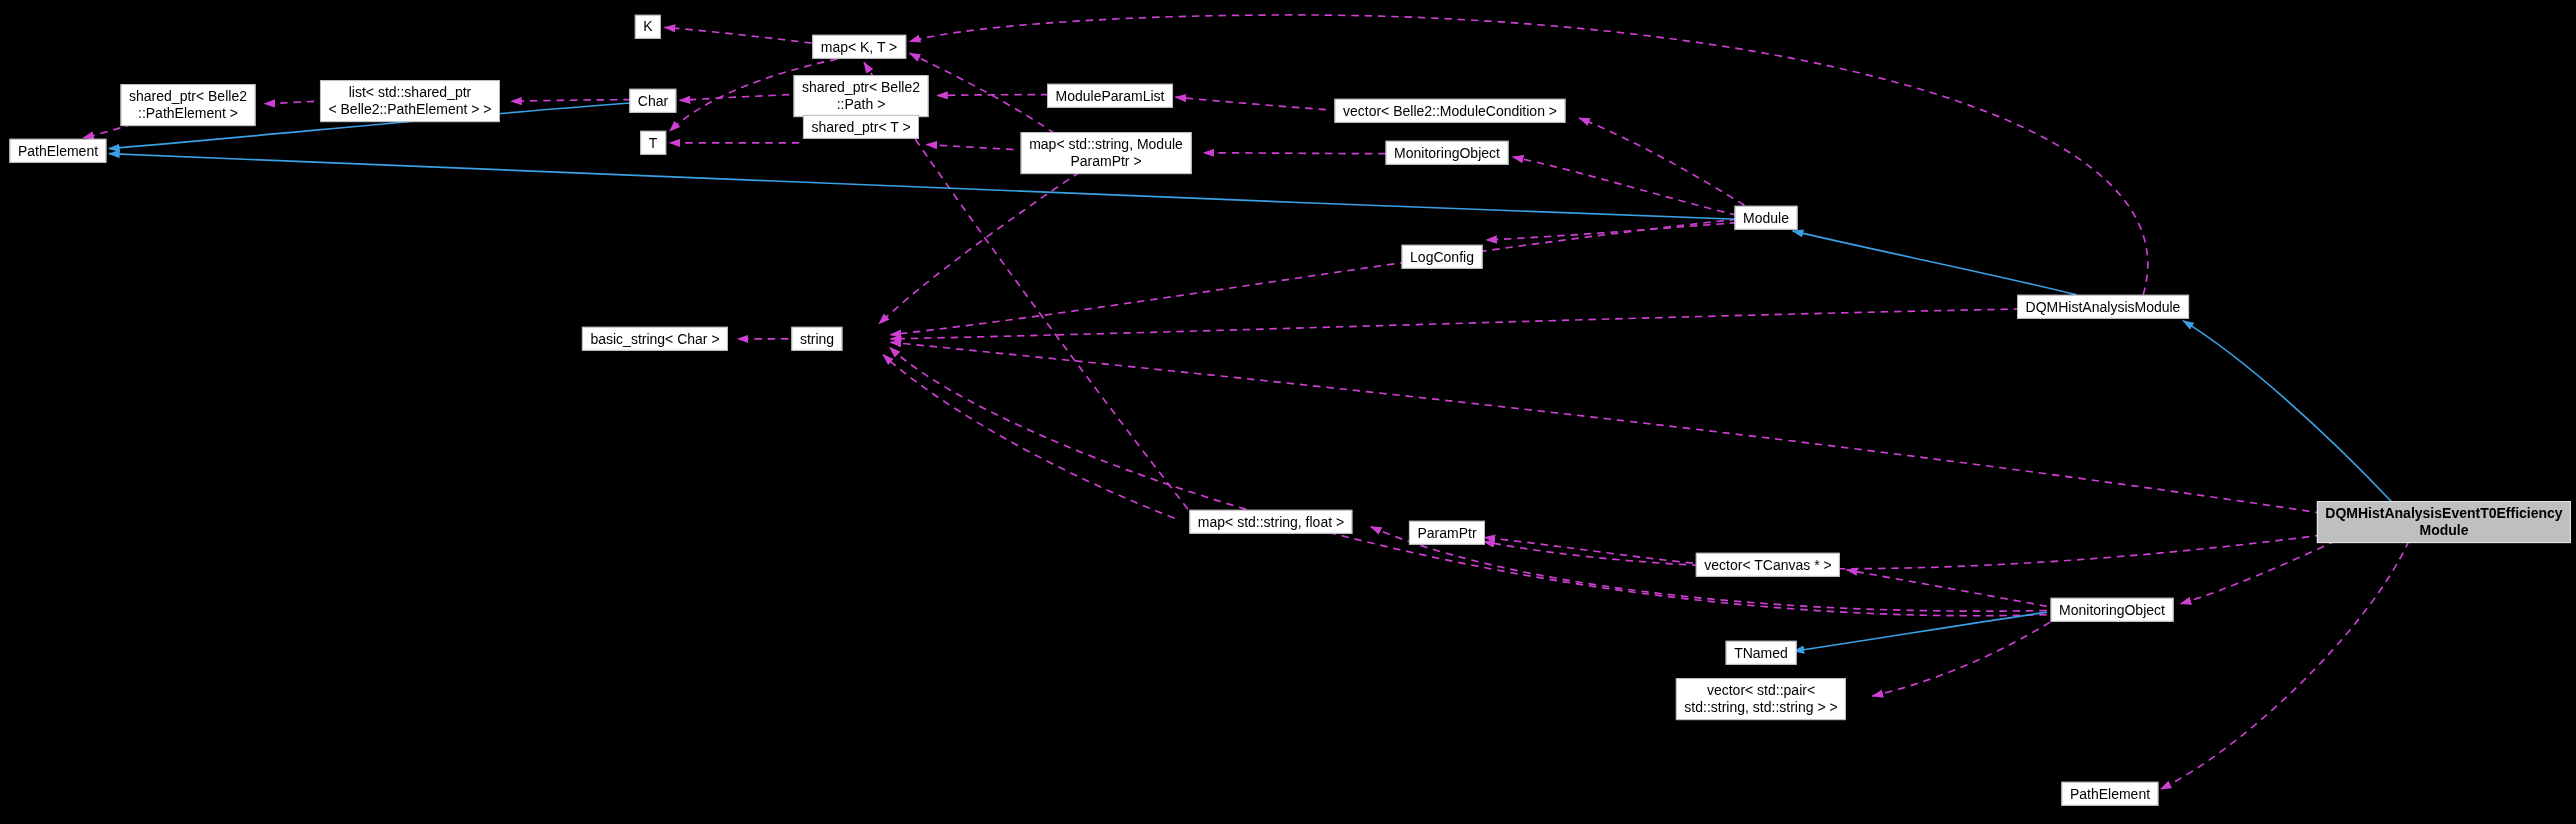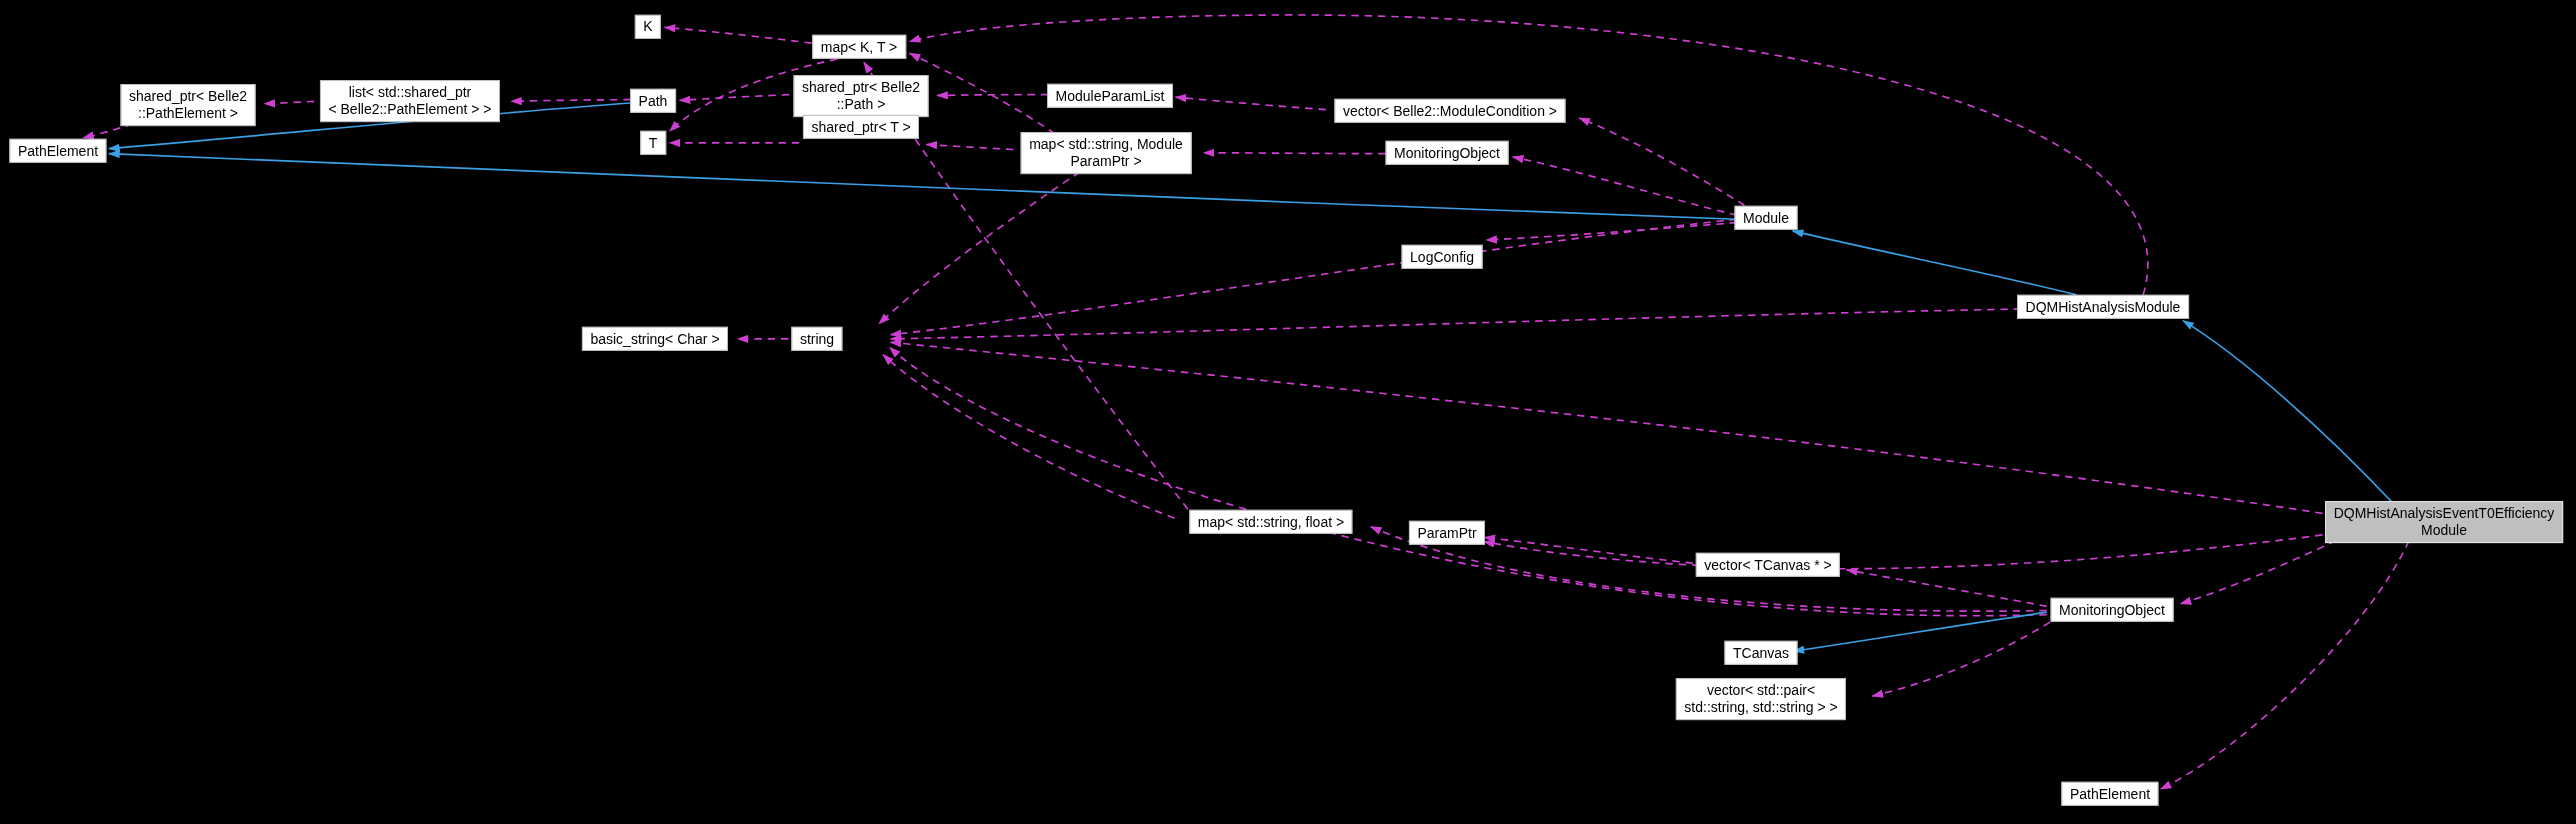--- a/index.html
+++ b/index.html
@@ -26,20 +26,21 @@
     line-height: 17.4px;
     padding: 2.5px 7.5px;
     text-align: center;
     white-space: pre;
     z-index: 2;
     cursor: pointer;
   }
   .node.hl {
     background: #bfbfbf;
     border-color: #e8e8e8;
+    font-weight: bold;
   }
   .eu { fill: none; stroke: #cf3fd3; stroke-width: 2; stroke-dasharray: 9 7; }
   .ei { fill: none; stroke: #3aa0e6; stroke-width: 2; }
 </style>
 </head>
 <body>
 
 <div id="canvas">
 
   <svg id="edges" width="2576" height="824" viewBox="0 0 3101 992">
@@ -95,37 +96,37 @@
   <div class="node" style="left:648px;top:26.6px">K</div>
   <div class="node" style="left:859px;top:47px">map&lt; K, T &gt;</div>
   <div class="node" style="left:861px;top:96px">shared_ptr&lt; Belle2
 ::Path &gt;</div>
   <div class="node" style="left:1110px;top:96px">ModuleParamList</div>
   <div class="node" style="left:1450px;top:111px">vector&lt; Belle2::ModuleCondition &gt;</div>
   <div class="node" style="left:188px;top:105px">shared_ptr&lt; Belle2
 ::PathElement &gt;</div>
   <div class="node" style="left:410px;top:101px">list&lt; std::shared_ptr
 &lt; Belle2::PathElement &gt; &gt;</div>
-  <div class="node" style="left:653px;top:101px">Path</div>
+  <div class="node" style="left:653px;top:101px">Char</div>
   <div class="node" style="left:653px;top:143px">T</div>
   <div class="node" style="left:861px;top:127px">shared_ptr&lt; T &gt;</div>
   <div class="node" style="left:1106px;top:153px">map&lt; std::string, Module
 ParamPtr &gt;</div>
   <div class="node" style="left:1447px;top:153px">MonitoringObject</div>
   <div class="node" style="left:58px;top:151px">PathElement</div>
   <div class="node" style="left:1766px;top:218px">Module</div>
   <div class="node" style="left:1442px;top:257px">LogConfig</div>
   <div class="node" style="left:2103px;top:307px">DQMHistAnalysisModule</div>
   <div class="node" style="left:655px;top:339px">basic_string&lt; Char &gt;</div>
   <div class="node" style="left:817px;top:339px">string</div>
   <div class="node" style="left:1271px;top:522px">map&lt; std::string, float &gt;</div>
   <div class="node" style="left:1447px;top:533px">ParamPtr</div>
   <div class="node" style="left:1768px;top:565px">vector&lt; TCanvas * &gt;</div>
   <div class="node" style="left:2112px;top:610px">MonitoringObject</div>
-  <div class="node" style="left:1761px;top:653px">TCanvas</div>
+  <div class="node" style="left:1761px;top:653px">TNamed</div>
   <div class="node" style="left:1761px;top:699px">vector&lt; std::pair&lt;
 std::string, std::string &gt; &gt;</div>
   <div class="node hl" style="left:2444px;top:522px">DQMHistAnalysisEventT0Efficiency
 Module</div>
   <div class="node" style="left:2110px;top:794px">PathElement</div>
 
 </div>
 
 
 </body></html>

